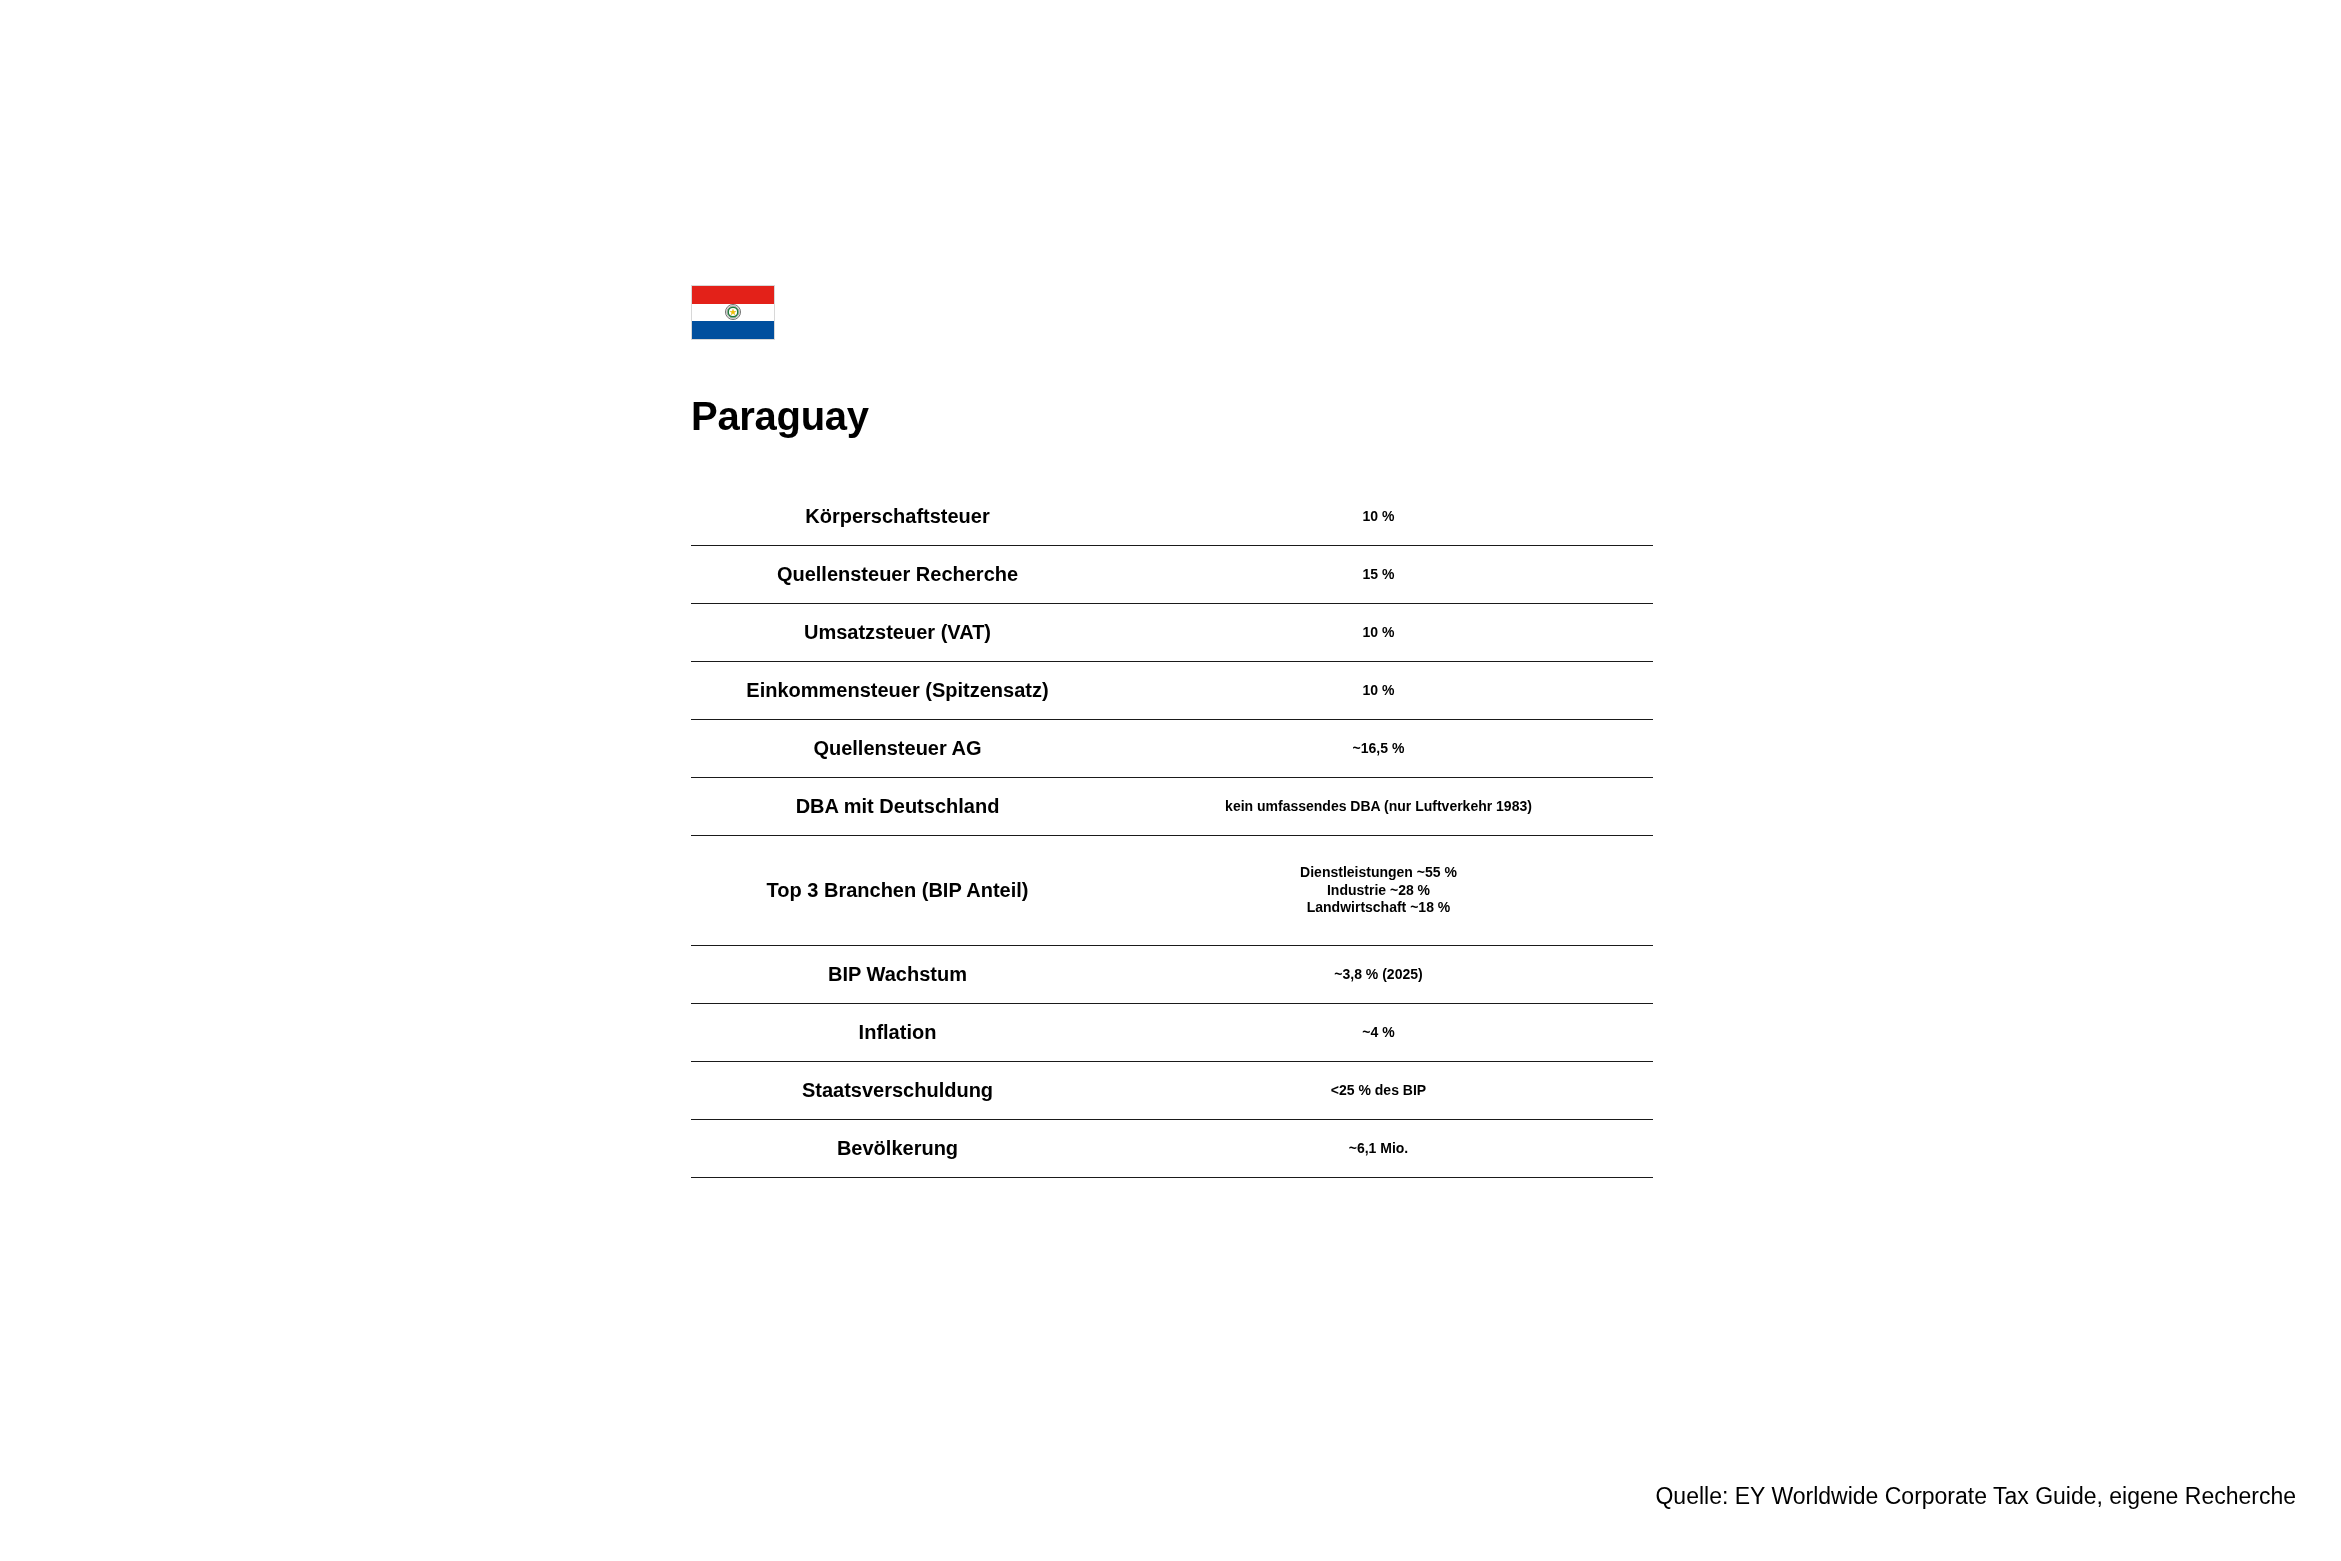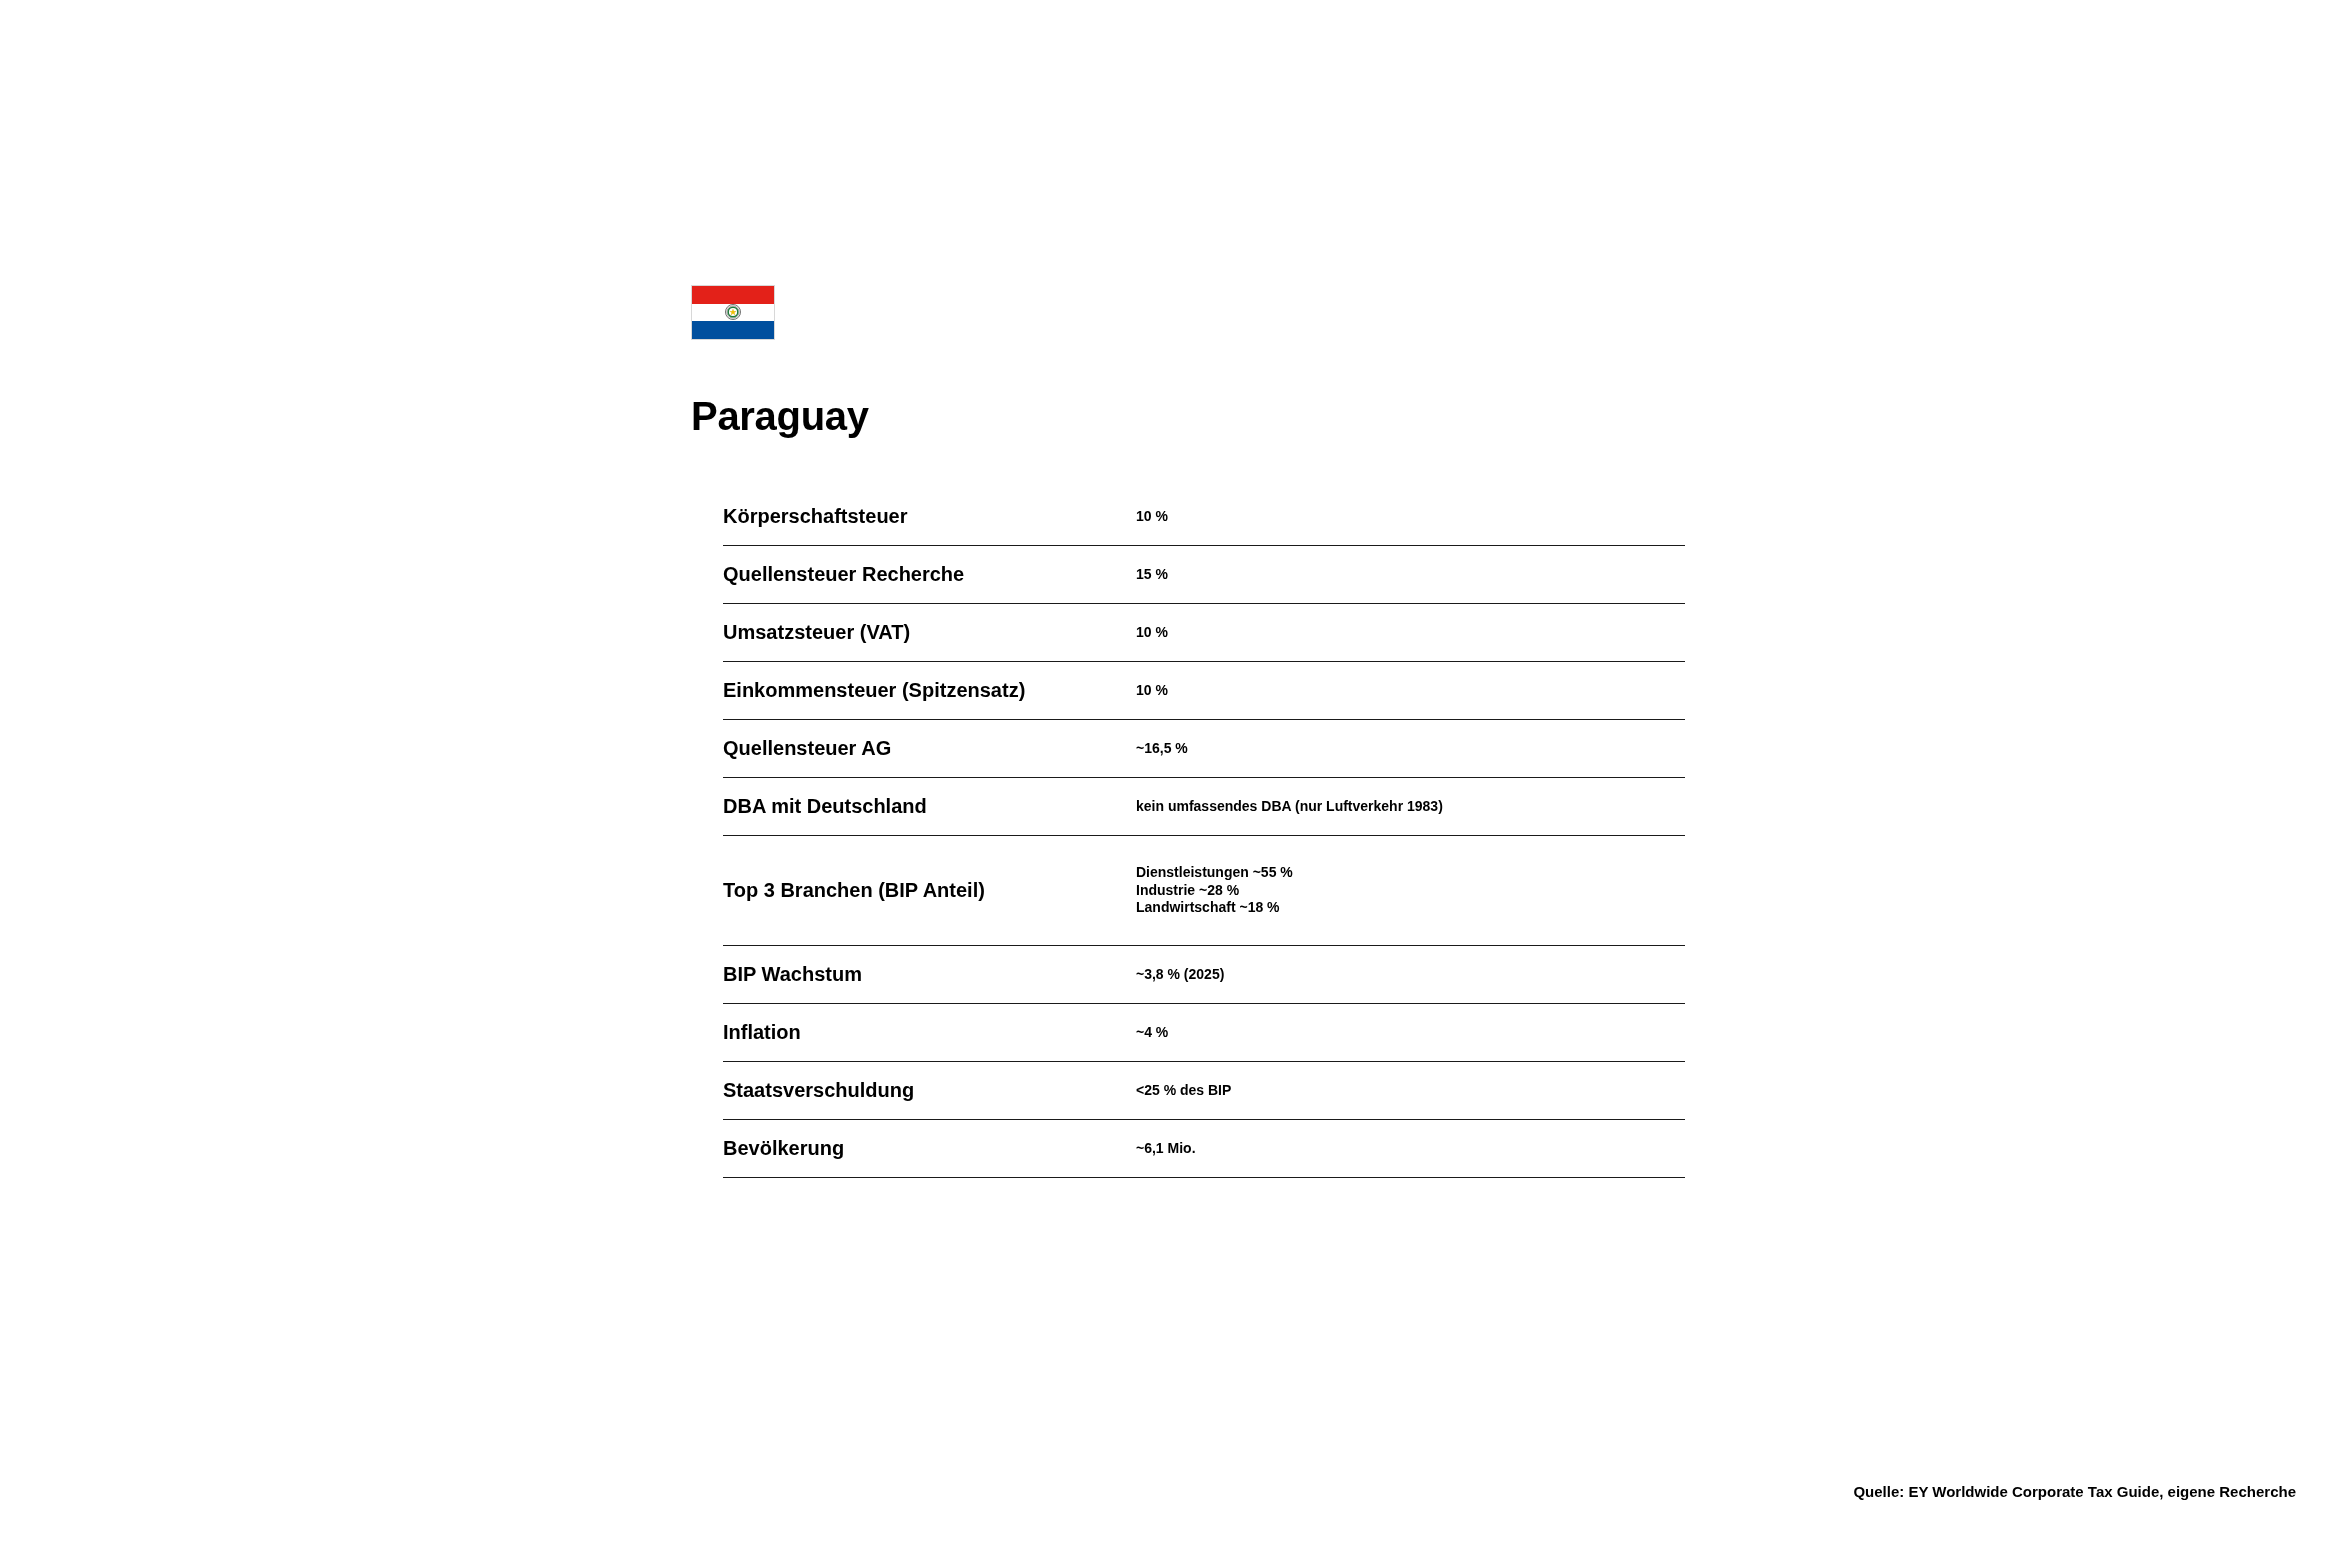--- a/index.html
+++ b/index.html
@@ -49,24 +49,25 @@
     font-weight: 700;
     letter-spacing: -0.3px;
     line-height: 1.05;
     white-space: nowrap;
     margin-top: 23px;
   }
 
   
   .data-table {
     position: absolute;
-    left: 723px;
+    left: 691px;
     top: 488px;
     width: 962px;
     border-collapse: collapse;
+    text-align: center;
   }
   .data-table td {
     padding: 0;
     vertical-align: middle;
     border-bottom: 1.8px solid #1a1a1a;
   }
   .data-table tr:first-child td { border-top: none; }
   .cell-label {
     width: 413px;
     font-size: 20px;
@@ -82,22 +83,22 @@
   }
   .row-single td { height: 57px; }
   .row-multi td  { height: 109px; }
   .cell-value .vline { display: block; line-height: 1.27; white-space: nowrap; }
 
   
   .source-note {
     position: absolute;
     right: 46px;
     top: 1483px;
-    font-size: 15px;
-    font-weight: 700;
+    font-size: 23px;
+    font-weight: 400;
     line-height: 1.2;
     white-space: nowrap;
     text-align: left;
   }
 </style>
 </head>
 <body>
 
 <div class="flag">
   <div class="flag-band red"></div>

